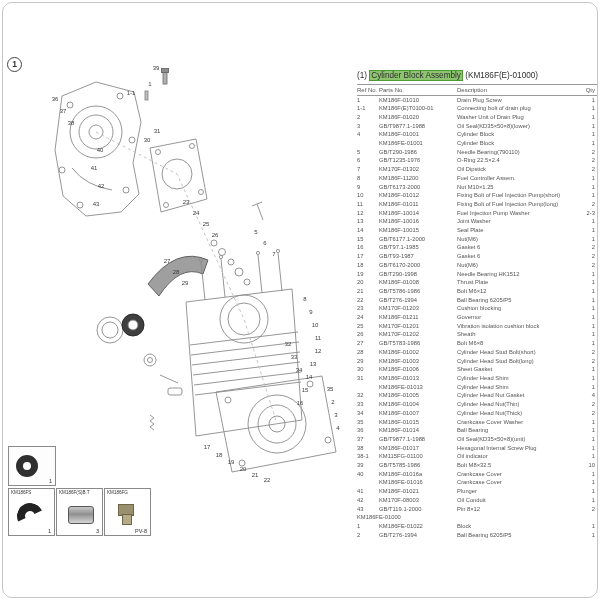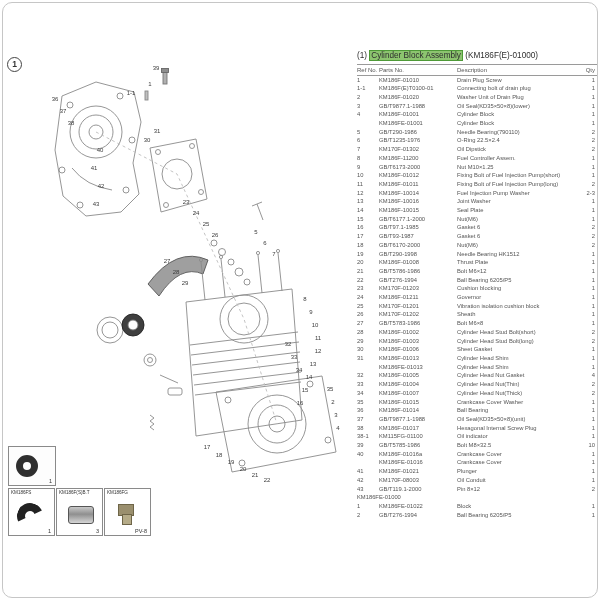--- a/index.html
+++ b/index.html
@@ -25,21 +25,21 @@
   .vbelt-icon{position:absolute;left:8px;top:14px;width:26px;height:26px;border-radius:50%;
         border:8px solid transparent;border-top-color:#222;border-left-color:#222;box-sizing:border-box;
         transform:rotate(20deg);}
   .bushing-icon{position:absolute;left:11px;top:17px;width:24px;height:16px;border:1px solid #555;
         border-radius:3px;background:linear-gradient(#c9c9c9,#8f8f8f 45%,#d6d6d6);}
   .plug-icon{position:absolute;left:13px;top:15px;width:14px;height:10px;background:#9a8f6e;
         border:1px solid #6e6548;}
   .plug-icon:after{content:"";position:absolute;left:3px;top:9px;width:8px;height:9px;
         background:#b5ab88;border:1px solid #6e6548;}
   
-  .table-panel{position:absolute;left:357px;top:51px;width:240px;}
+  .table-panel{position:absolute;left:357px;top:71px;width:240px;}
   .title{font-size:8.2px;color:#2e2e2e;margin:0 0 4px 0;white-space:nowrap;}
   .hl{background:#8cc46f;border:1px solid #4e9a37;padding:0 1px;}
   table{border-collapse:collapse;width:100%;table-layout:fixed;border-top:1px solid #9a9a9a;}
   th{font-weight:normal;font-size:6px;color:#555;text-align:left;padding:1.5px 0 2px 0;
      border-bottom:1px solid #9a9a9a;}
   td{font-size:5.8px;color:#555;line-height:8.7px;height:8.7px;padding:0;white-space:nowrap;
      overflow:hidden;}
   .col-ref{width:22px;}
   .col-part{width:78px;}
   .col-desc{width:122px;}

